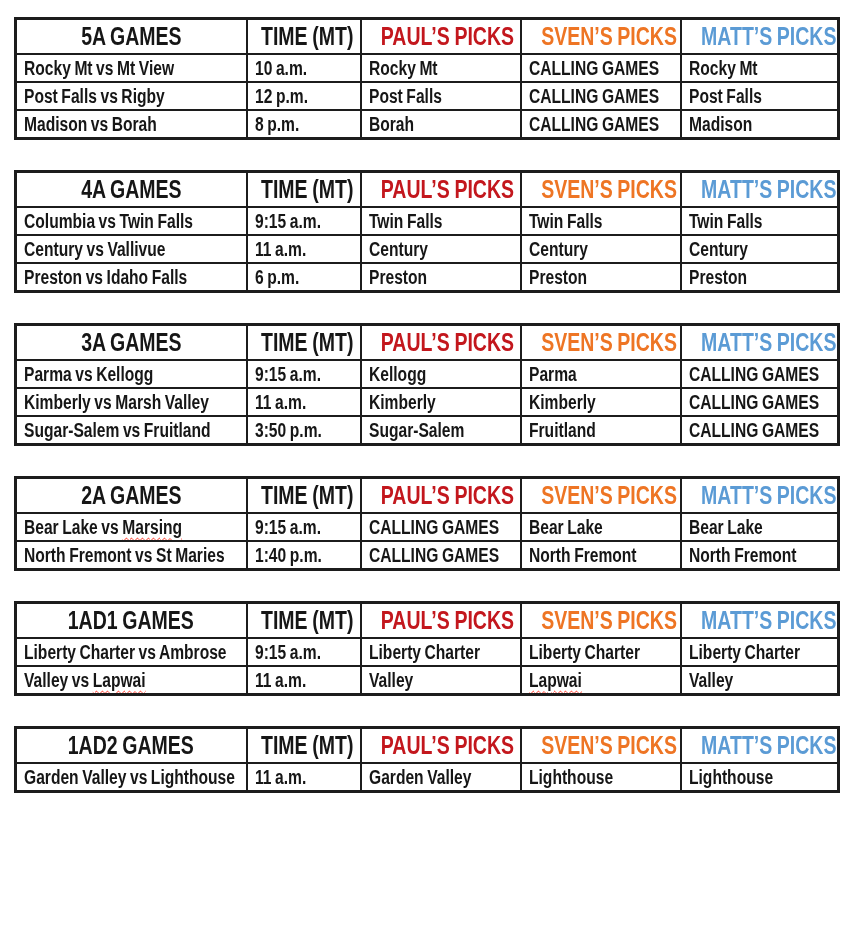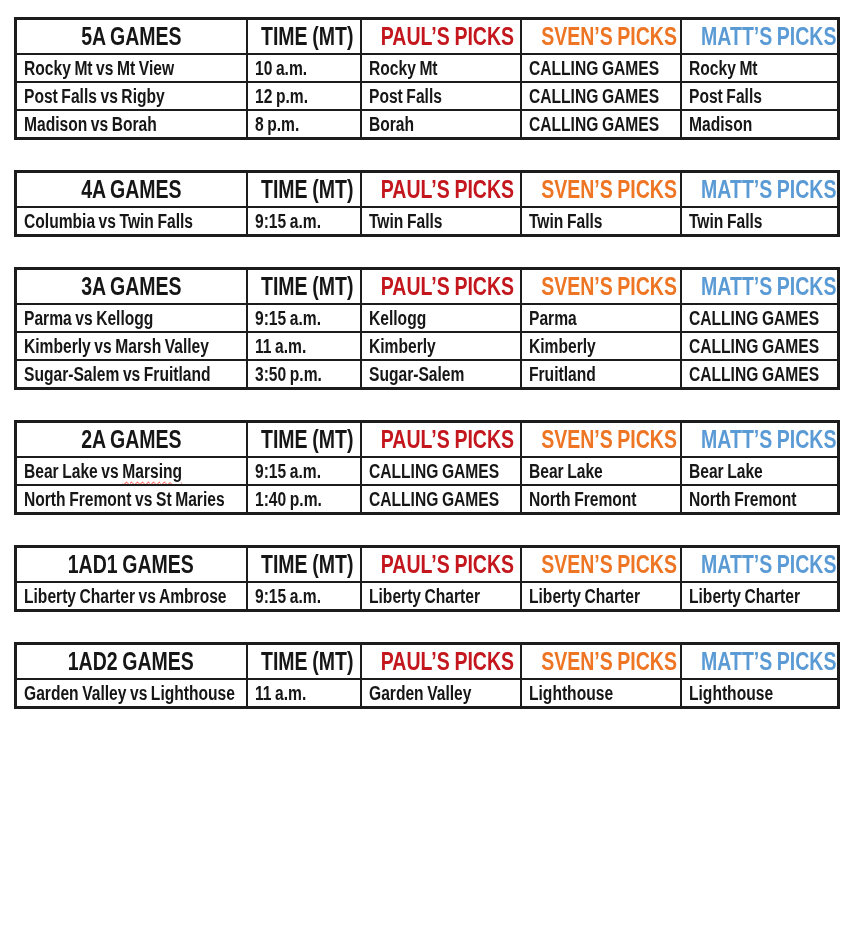--- a/index.html
+++ b/index.html
@@ -130,20 +130,34 @@
           </tr>
         </thead>
         <tbody>
           <tr>
             <td><span class="cnd">Columbia vs Twin Falls</span></td>
             <td><span class="cnd">9:15 a.m.</span></td>
             <td><span class="cnd">Twin Falls</span></td>
             <td><span class="cnd">Twin Falls</span></td>
             <td><span class="cnd">Twin Falls</span></td>
           </tr>
+          <tr>
+            <td><span class="cnd">Century vs Vallivue</span></td>
+            <td><span class="cnd">11 a.m.</span></td>
+            <td><span class="cnd">Century</span></td>
+            <td><span class="cnd">Century</span></td>
+            <td><span class="cnd">Century</span></td>
+          </tr>
+          <tr>
+            <td><span class="cnd">Preston vs Idaho Falls</span></td>
+            <td><span class="cnd">6 p.m.</span></td>
+            <td><span class="cnd">Preston</span></td>
+            <td><span class="cnd">Preston</span></td>
+            <td><span class="cnd">Preston</span></td>
+          </tr>
         </tbody>
       </table>
       <table class="picks">
         <colgroup>
           <col style="width: 231px;">
           <col style="width: 114px;">
           <col style="width: 160px;">
           <col style="width: 160px;">
           <col style="width: 158px;">
         </colgroup>
@@ -232,20 +246,27 @@
           </tr>
         </thead>
         <tbody>
           <tr>
             <td><span class="cnd">Liberty Charter vs Ambrose</span></td>
             <td><span class="cnd">9:15 a.m.</span></td>
             <td><span class="cnd">Liberty Charter</span></td>
             <td><span class="cnd">Liberty Charter</span></td>
             <td><span class="cnd">Liberty Charter</span></td>
           </tr>
+          <tr>
+            <td><span class="cnd">Valley vs <span class="wavy">Lapwai</span></span></td>
+            <td><span class="cnd">11 a.m.</span></td>
+            <td><span class="cnd">Valley</span></td>
+            <td><span class="cnd"><span class="wavy">Lapwai</span></span></td>
+            <td><span class="cnd">Valley</span></td>
+          </tr>
         </tbody>
       </table>
       <table class="picks">
         <colgroup>
           <col style="width: 231px;">
           <col style="width: 114px;">
           <col style="width: 160px;">
           <col style="width: 160px;">
           <col style="width: 158px;">
         </colgroup>

